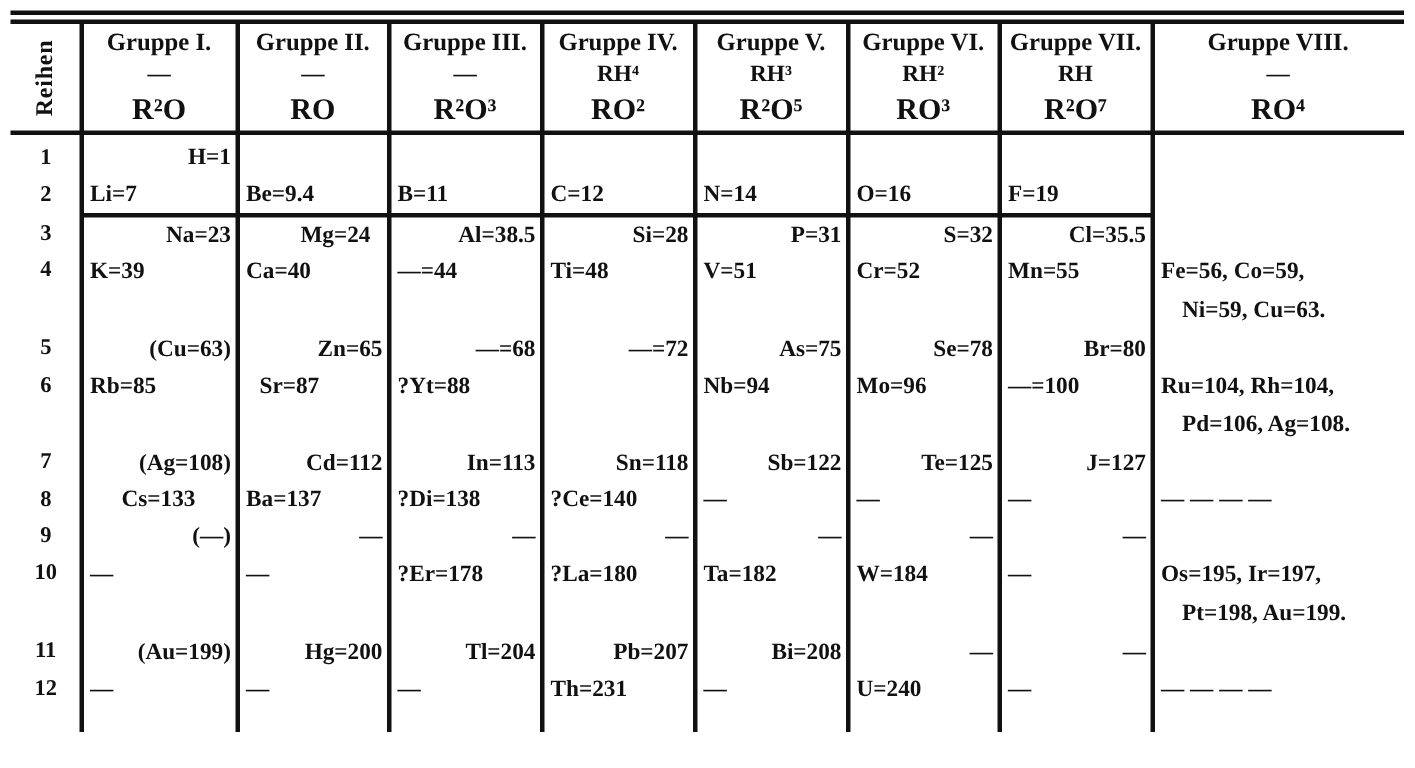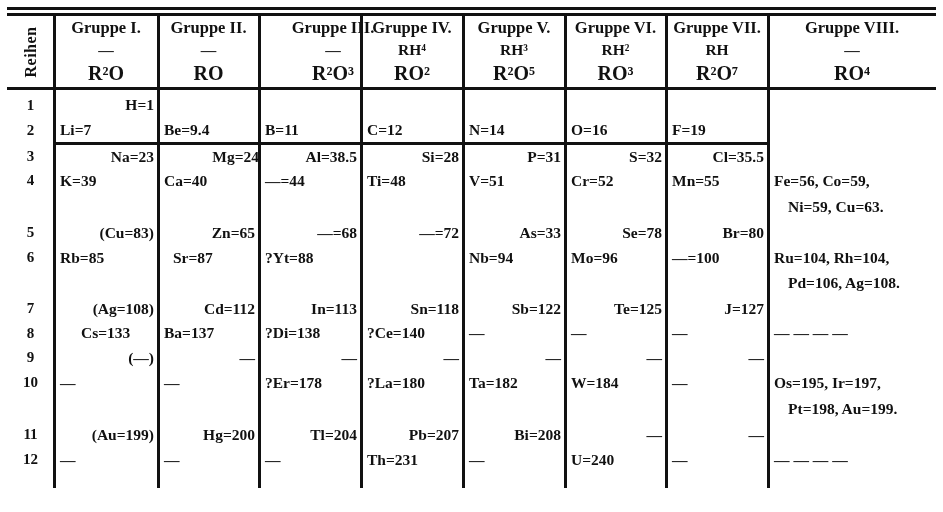--- a/index.html
+++ b/index.html
@@ -60,21 +60,21 @@
       <div class="ghead" style="left: 54px; top: 16px; width: 104px; height: 72px;">
         <div class="g-title">Gruppe I.</div>
         <div class="g-hyd">—</div>
         <div class="g-oxi">R²O</div>
       </div>
       <div class="ghead" style="left: 158px; top: 16px; width: 101px; height: 72px;">
         <div class="g-title">Gruppe II.</div>
         <div class="g-hyd">—</div>
         <div class="g-oxi">RO</div>
       </div>
-      <div class="ghead" style="left: 259px; top: 16px; width: 102px; height: 72px; padding-left: 46px;">
+      <div class="ghead" style="left: 259px; top: 16px; width: 102px; height: 72px;">
         <div class="g-title">Gruppe III.</div>
         <div class="g-hyd">—</div>
         <div class="g-oxi">R²O³</div>
       </div>
       <div class="ghead" style="left: 361px; top: 16px; width: 102px; height: 72px;">
         <div class="g-title">Gruppe IV.</div>
         <div class="g-hyd">RH⁴</div>
         <div class="g-oxi">RO²</div>
       </div>
       <div class="ghead" style="left: 463px; top: 16px; width: 102px; height: 72px;">
@@ -118,21 +118,21 @@
         <div class="cell al-left" style="left: 259px; width: 102px;">B=11</div>
         <div class="cell al-left" style="left: 361px; width: 102px;">C=12</div>
         <div class="cell al-left" style="left: 463px; width: 102px;">N=14</div>
         <div class="cell al-left" style="left: 565px; width: 101px;">O=16</div>
         <div class="cell al-left" style="left: 666px; width: 102px;">F=19</div>
         <div class="cell al-left" style="left: 768px; width: 168px;"></div>
       </div>
       <div class="strip" style="left: 0px; top: 145px; width: 943px; height: 23px;">
         <div class="cell reihen-num" style="left: 7px; width: 47px;">3</div>
         <div class="cell al-right" style="left: 54px; width: 104px;">Na=23</div>
-        <div class="cell al-right" style="left: 162px; width: 101px; padding-left: 16px;">Mg=24</div>
+        <div class="cell al-right" style="left: 150px; width: 101px; padding-left: 16px;">Mg=24</div>
         <div class="cell al-right" style="left: 259px; width: 102px;">Al=38.5</div>
         <div class="cell al-right" style="left: 361px; width: 102px;">Si=28</div>
         <div class="cell al-right" style="left: 463px; width: 102px;">P=31</div>
         <div class="cell al-right" style="left: 565px; width: 101px;">S=32</div>
         <div class="cell al-right" style="left: 666px; width: 102px;">Cl=35.5</div>
         <div class="cell al-left" style="left: 768px; width: 168px;"></div>
       </div>
       <div class="strip" style="left: 0px; top: 168px; width: 943px; height: 25px;">
         <div class="cell reihen-num" style="left: 7px; width: 47px;">4</div>
         <div class="cell al-left" style="left: 54px; width: 104px;">K=39</div>
@@ -142,25 +142,25 @@
         <div class="cell al-left" style="left: 463px; width: 102px;">V=51</div>
         <div class="cell al-left" style="left: 565px; width: 101px;">Cr=52</div>
         <div class="cell al-left" style="left: 666px; width: 102px;">Mn=55</div>
         <div class="cell al-left" style="left: 768px; width: 168px;">Fe=56, Co=59,</div>
       </div>
       <div class="strip" style="left: 0px; top: 193px; width: 943px; height: 27px;">
         <div class="cell al-left g8-cont" style="left: 768px; width: 168px;">Ni=59, Cu=63.</div>
       </div>
       <div class="strip" style="left: 0px; top: 220px; width: 943px; height: 25px;">
         <div class="cell reihen-num" style="left: 7px; width: 47px;">5</div>
-        <div class="cell al-right" style="left: 54px; width: 104px;">(Cu=83)</div>
+        <div class="cell al-right" style="left: 54px; width: 104px;">(Cu=63)</div>
         <div class="cell al-right" style="left: 158px; width: 101px;">Zn=65</div>
         <div class="cell al-right" style="left: 259px; width: 102px;">—=68</div>
         <div class="cell al-right" style="left: 361px; width: 102px;">—=72</div>
-        <div class="cell al-right" style="left: 463px; width: 102px;">As=33</div>
+        <div class="cell al-right" style="left: 463px; width: 102px;">As=75</div>
         <div class="cell al-right" style="left: 565px; width: 101px;">Se=78</div>
         <div class="cell al-right" style="left: 666px; width: 102px;">Br=80</div>
         <div class="cell al-left" style="left: 768px; width: 168px;"></div>
       </div>
       <div class="strip" style="left: 0px; top: 245px; width: 943px; height: 25px;">
         <div class="cell reihen-num" style="left: 7px; width: 47px;">6</div>
         <div class="cell al-left" style="left: 54px; width: 104px;">Rb=85</div>
         <div class="cell al-left" style="left: 167px; width: 101px;">Sr=87</div>
         <div class="cell al-left" style="left: 259px; width: 102px;">?Yt=88</div>
         <div class="cell al-left" style="left: 463px; width: 102px;">Nb=94</div>

